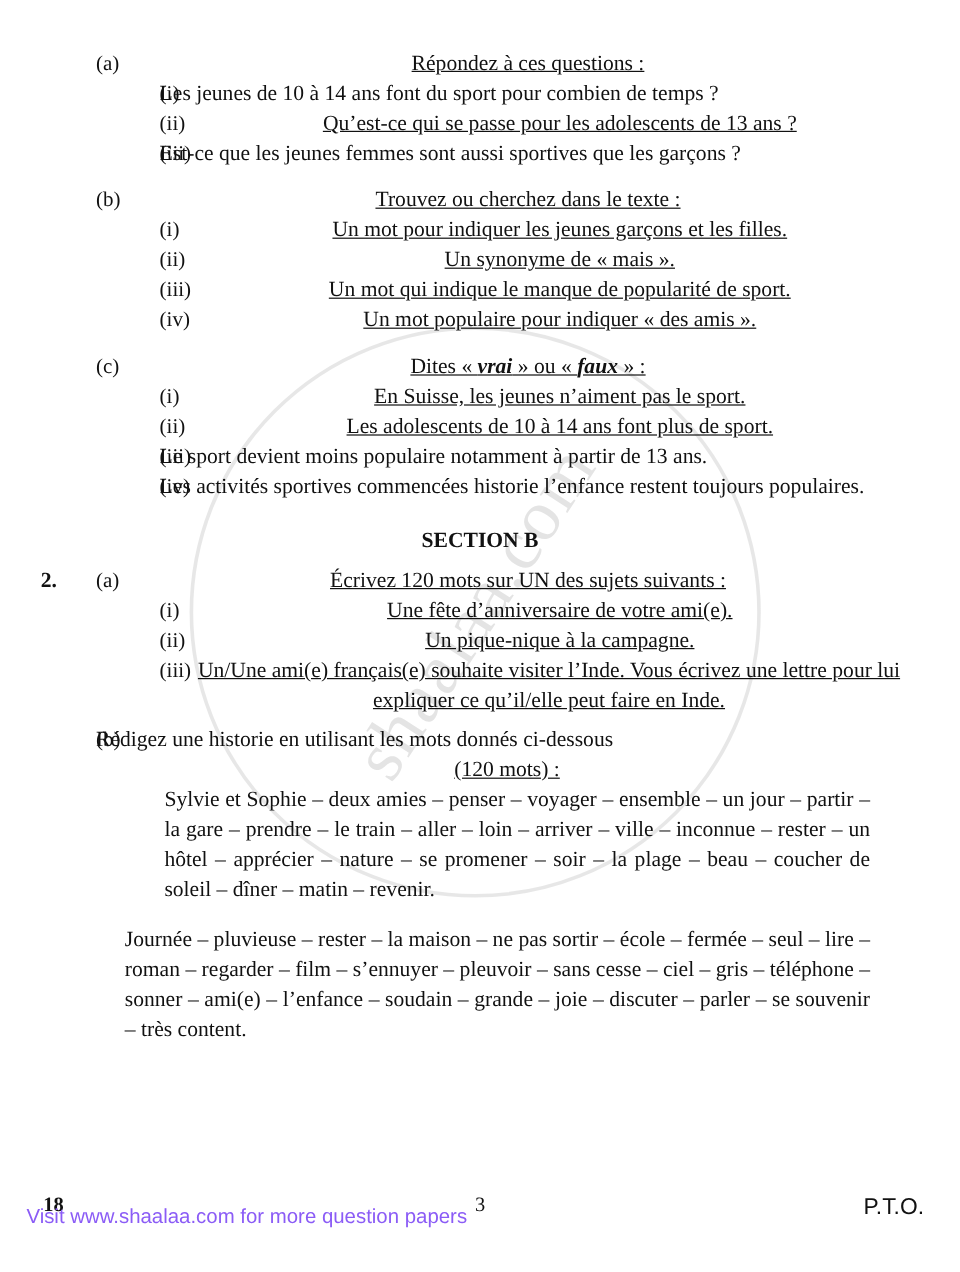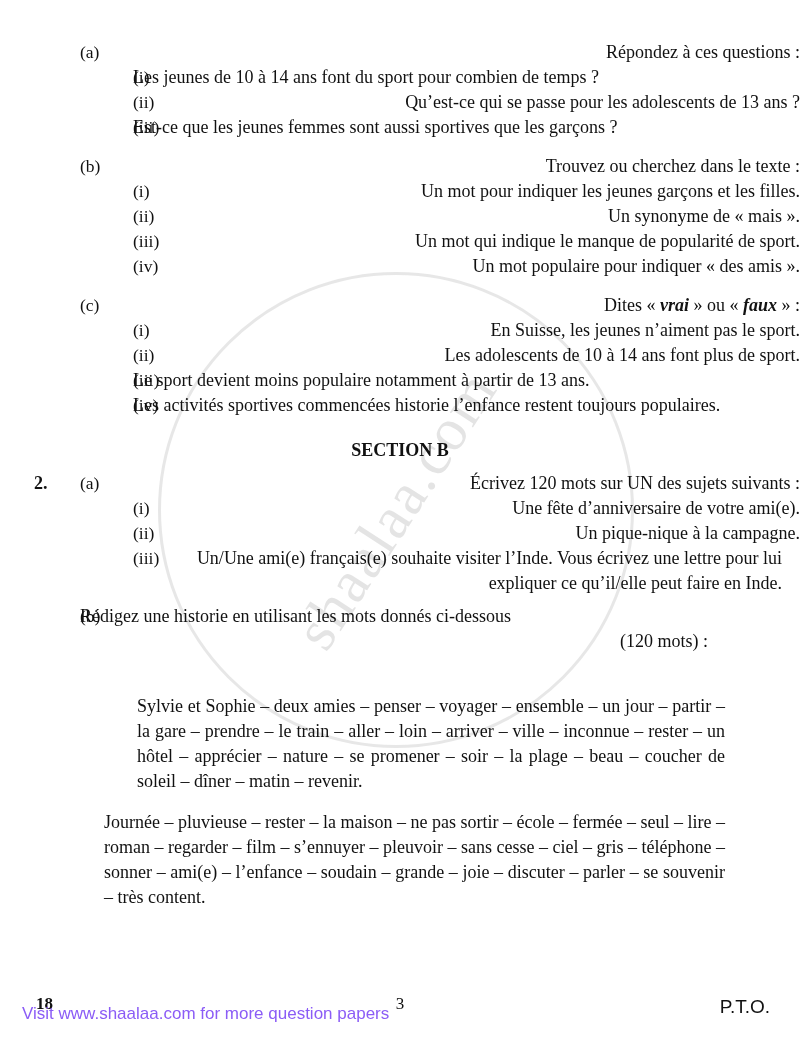--- a/index.html
+++ b/index.html
@@ -77,21 +77,21 @@
     font-weight: bold;
     line-height: 25px;
   }
 
   .body {
     font-size: 18px;
     line-height: 25px;
     text-align: justify;
     text-justify: inter-word;
   }
-  .body.nojust { text-align: right; }
+  .body.nojust { text-align: center; text-decoration: underline; }
 
   
   .lvl1 { margin-left: 80px; position: relative; }
 
   
   .lvl2 { margin-left: 53px; position: relative; }
 
   .centered {
     text-align: center;
     font-weight: bold;
@@ -295,21 +295,21 @@
   <div class="block lvl1">
     <div class="row">
       <span class="lbl">(b)</span>
       <div class="body" style="margin-right:92px;">Rédigez une historie en utilisant les mots donnés ci-dessous</div>
     </div>
     <div class="row">
       <div class="body nojust" style="margin-left:57px;margin-right:92px;">(120 mots) :</div>
 
     </div>
     <div class="row">
-      <div class="body" style="margin-left:57px;margin-right:75px;margin-top:40px;">Sylvie et Sophie – deux amies – penser – voyager – ensemble – un jour – partir – la gare – prendre – le train – aller – loin – arriver – ville – inconnue – rester – un hôtel – apprécier – nature – se promener – soir – la plage – beau – coucher de soleil – dîner – matin – revenir.</div>
+      <div class="body" style="margin-left:57px;margin-right:75px;">Sylvie et Sophie – deux amies – penser – voyager – ensemble – un jour – partir – la gare – prendre – le train – aller – loin – arriver – ville – inconnue – rester – un hôtel – apprécier – nature – se promener – soir – la plage – beau – coucher de soleil – dîner – matin – revenir.</div>
     </div>
   </div>
 
   <div class="spacer-sm"></div>
 
 
   <div class="spacer-sm"></div>
 
   <div class="block lvl1">
     <div class="row">

